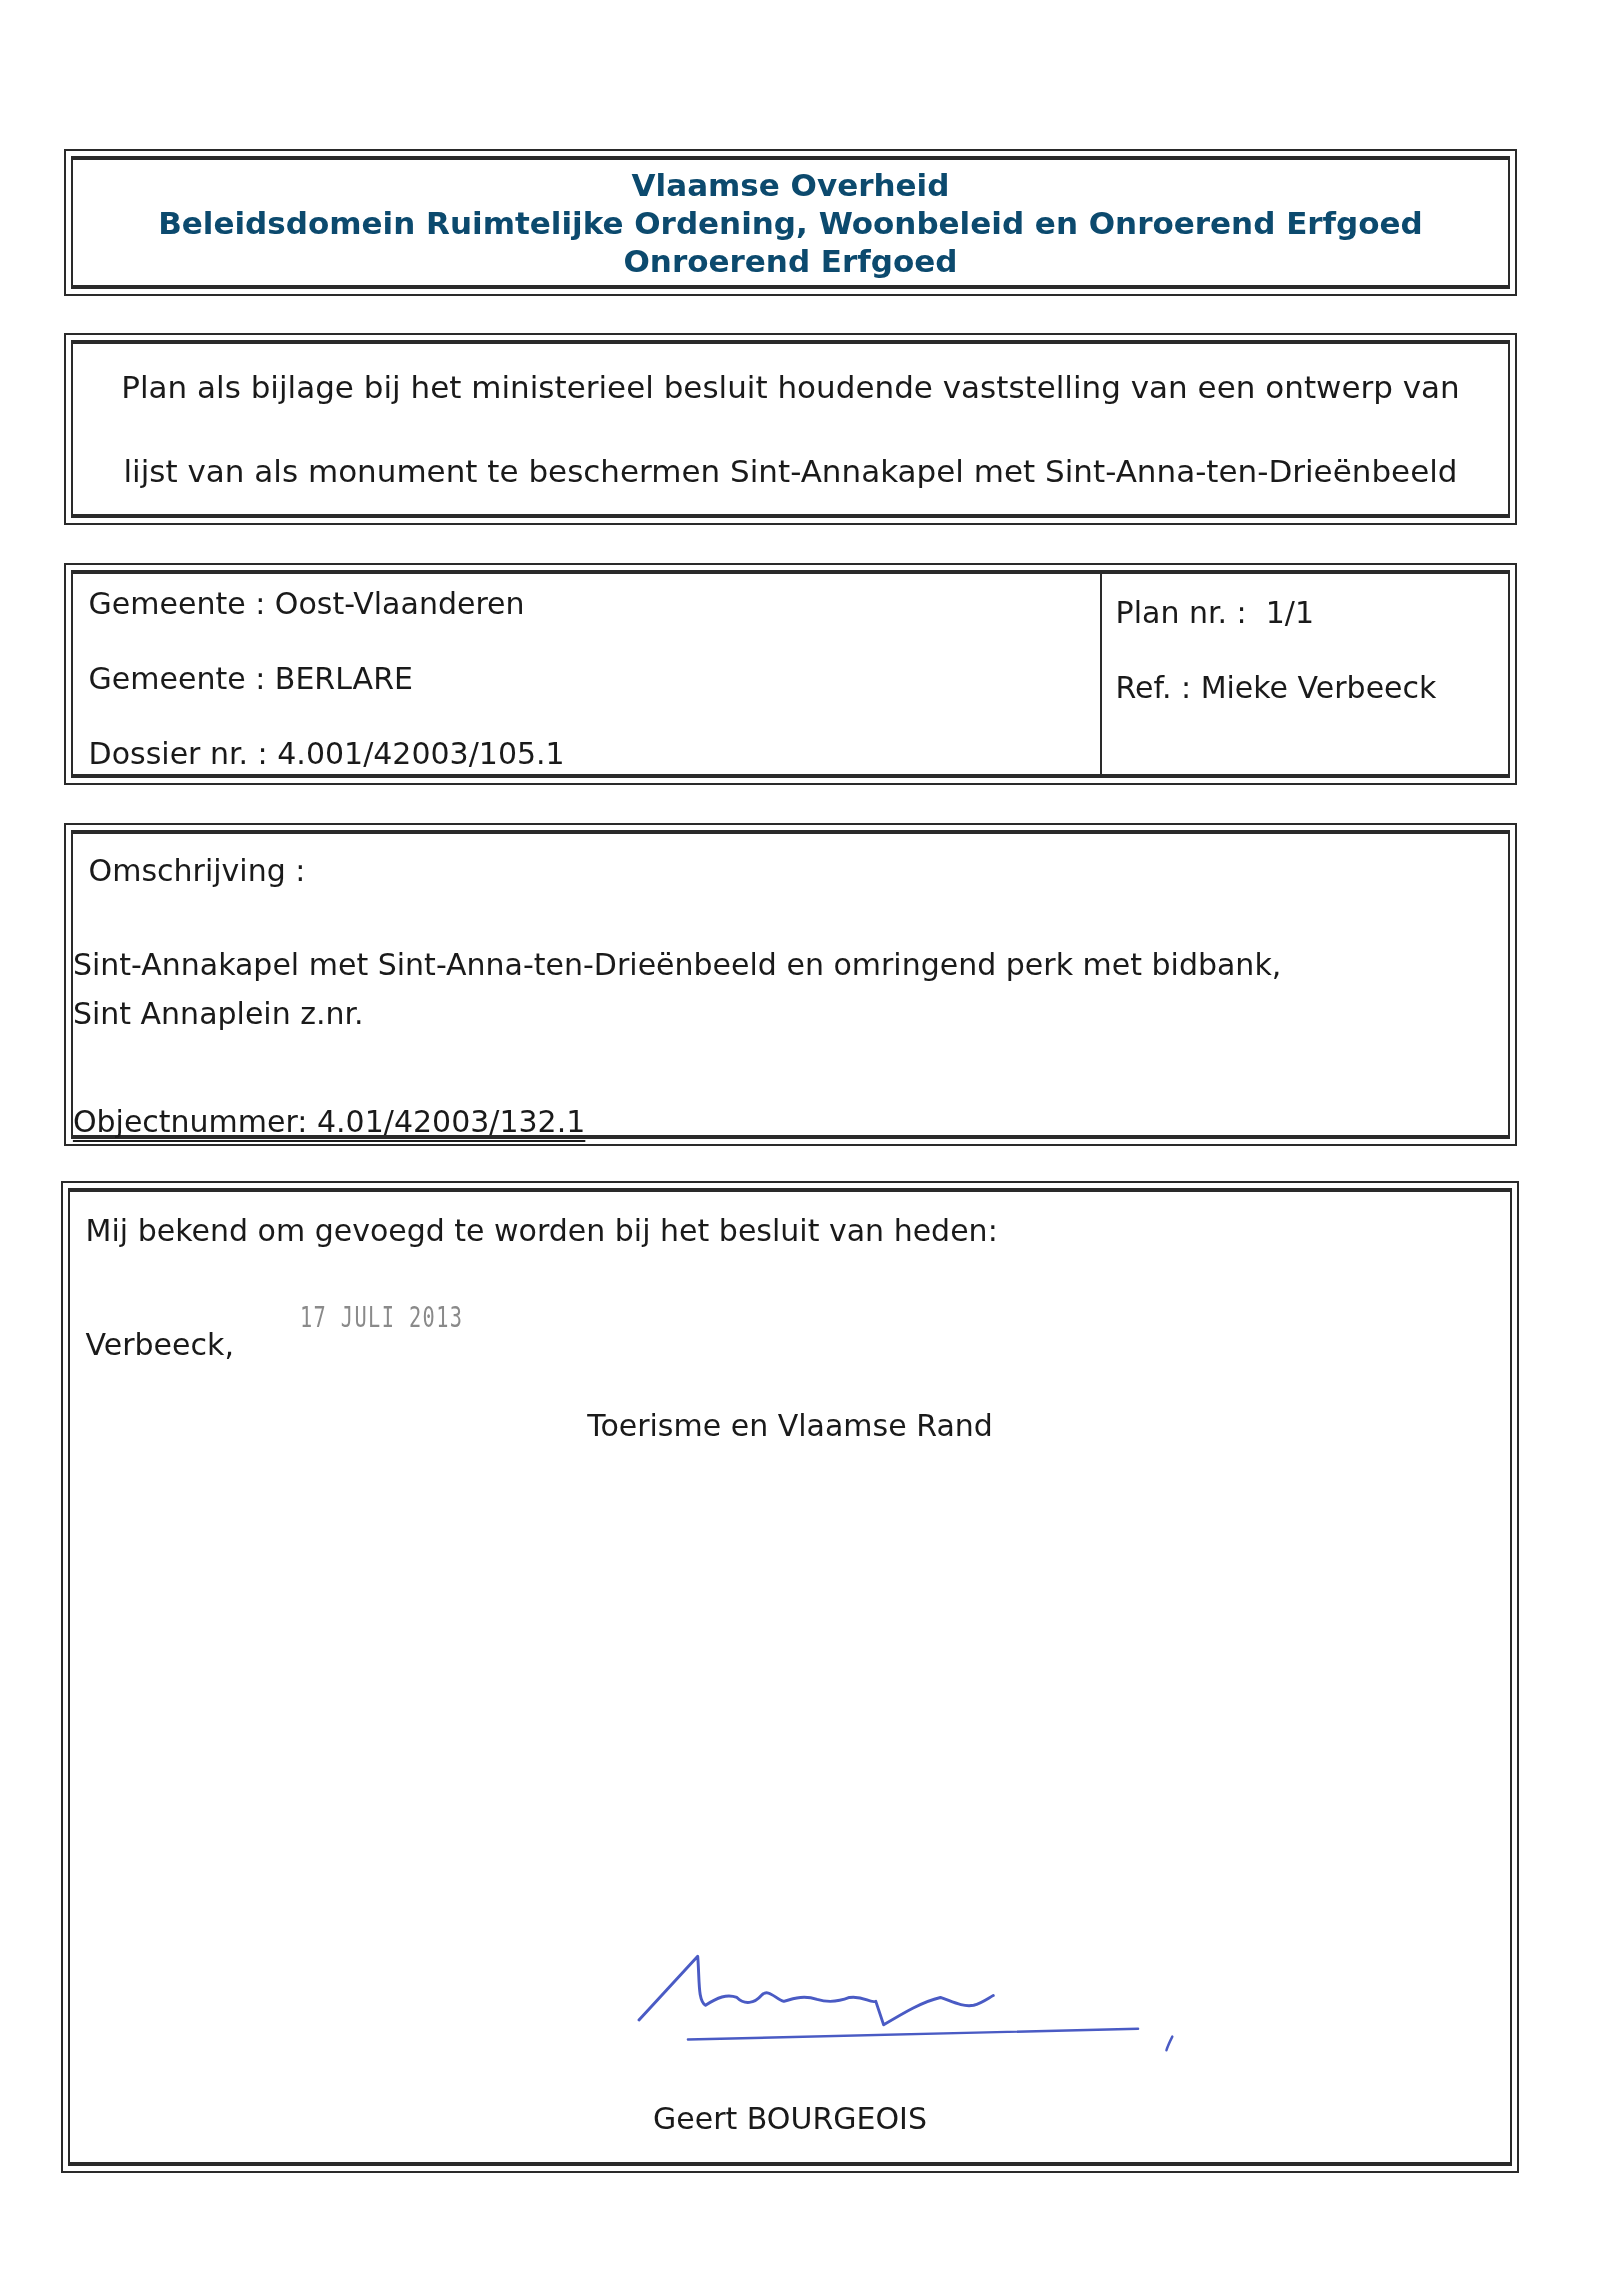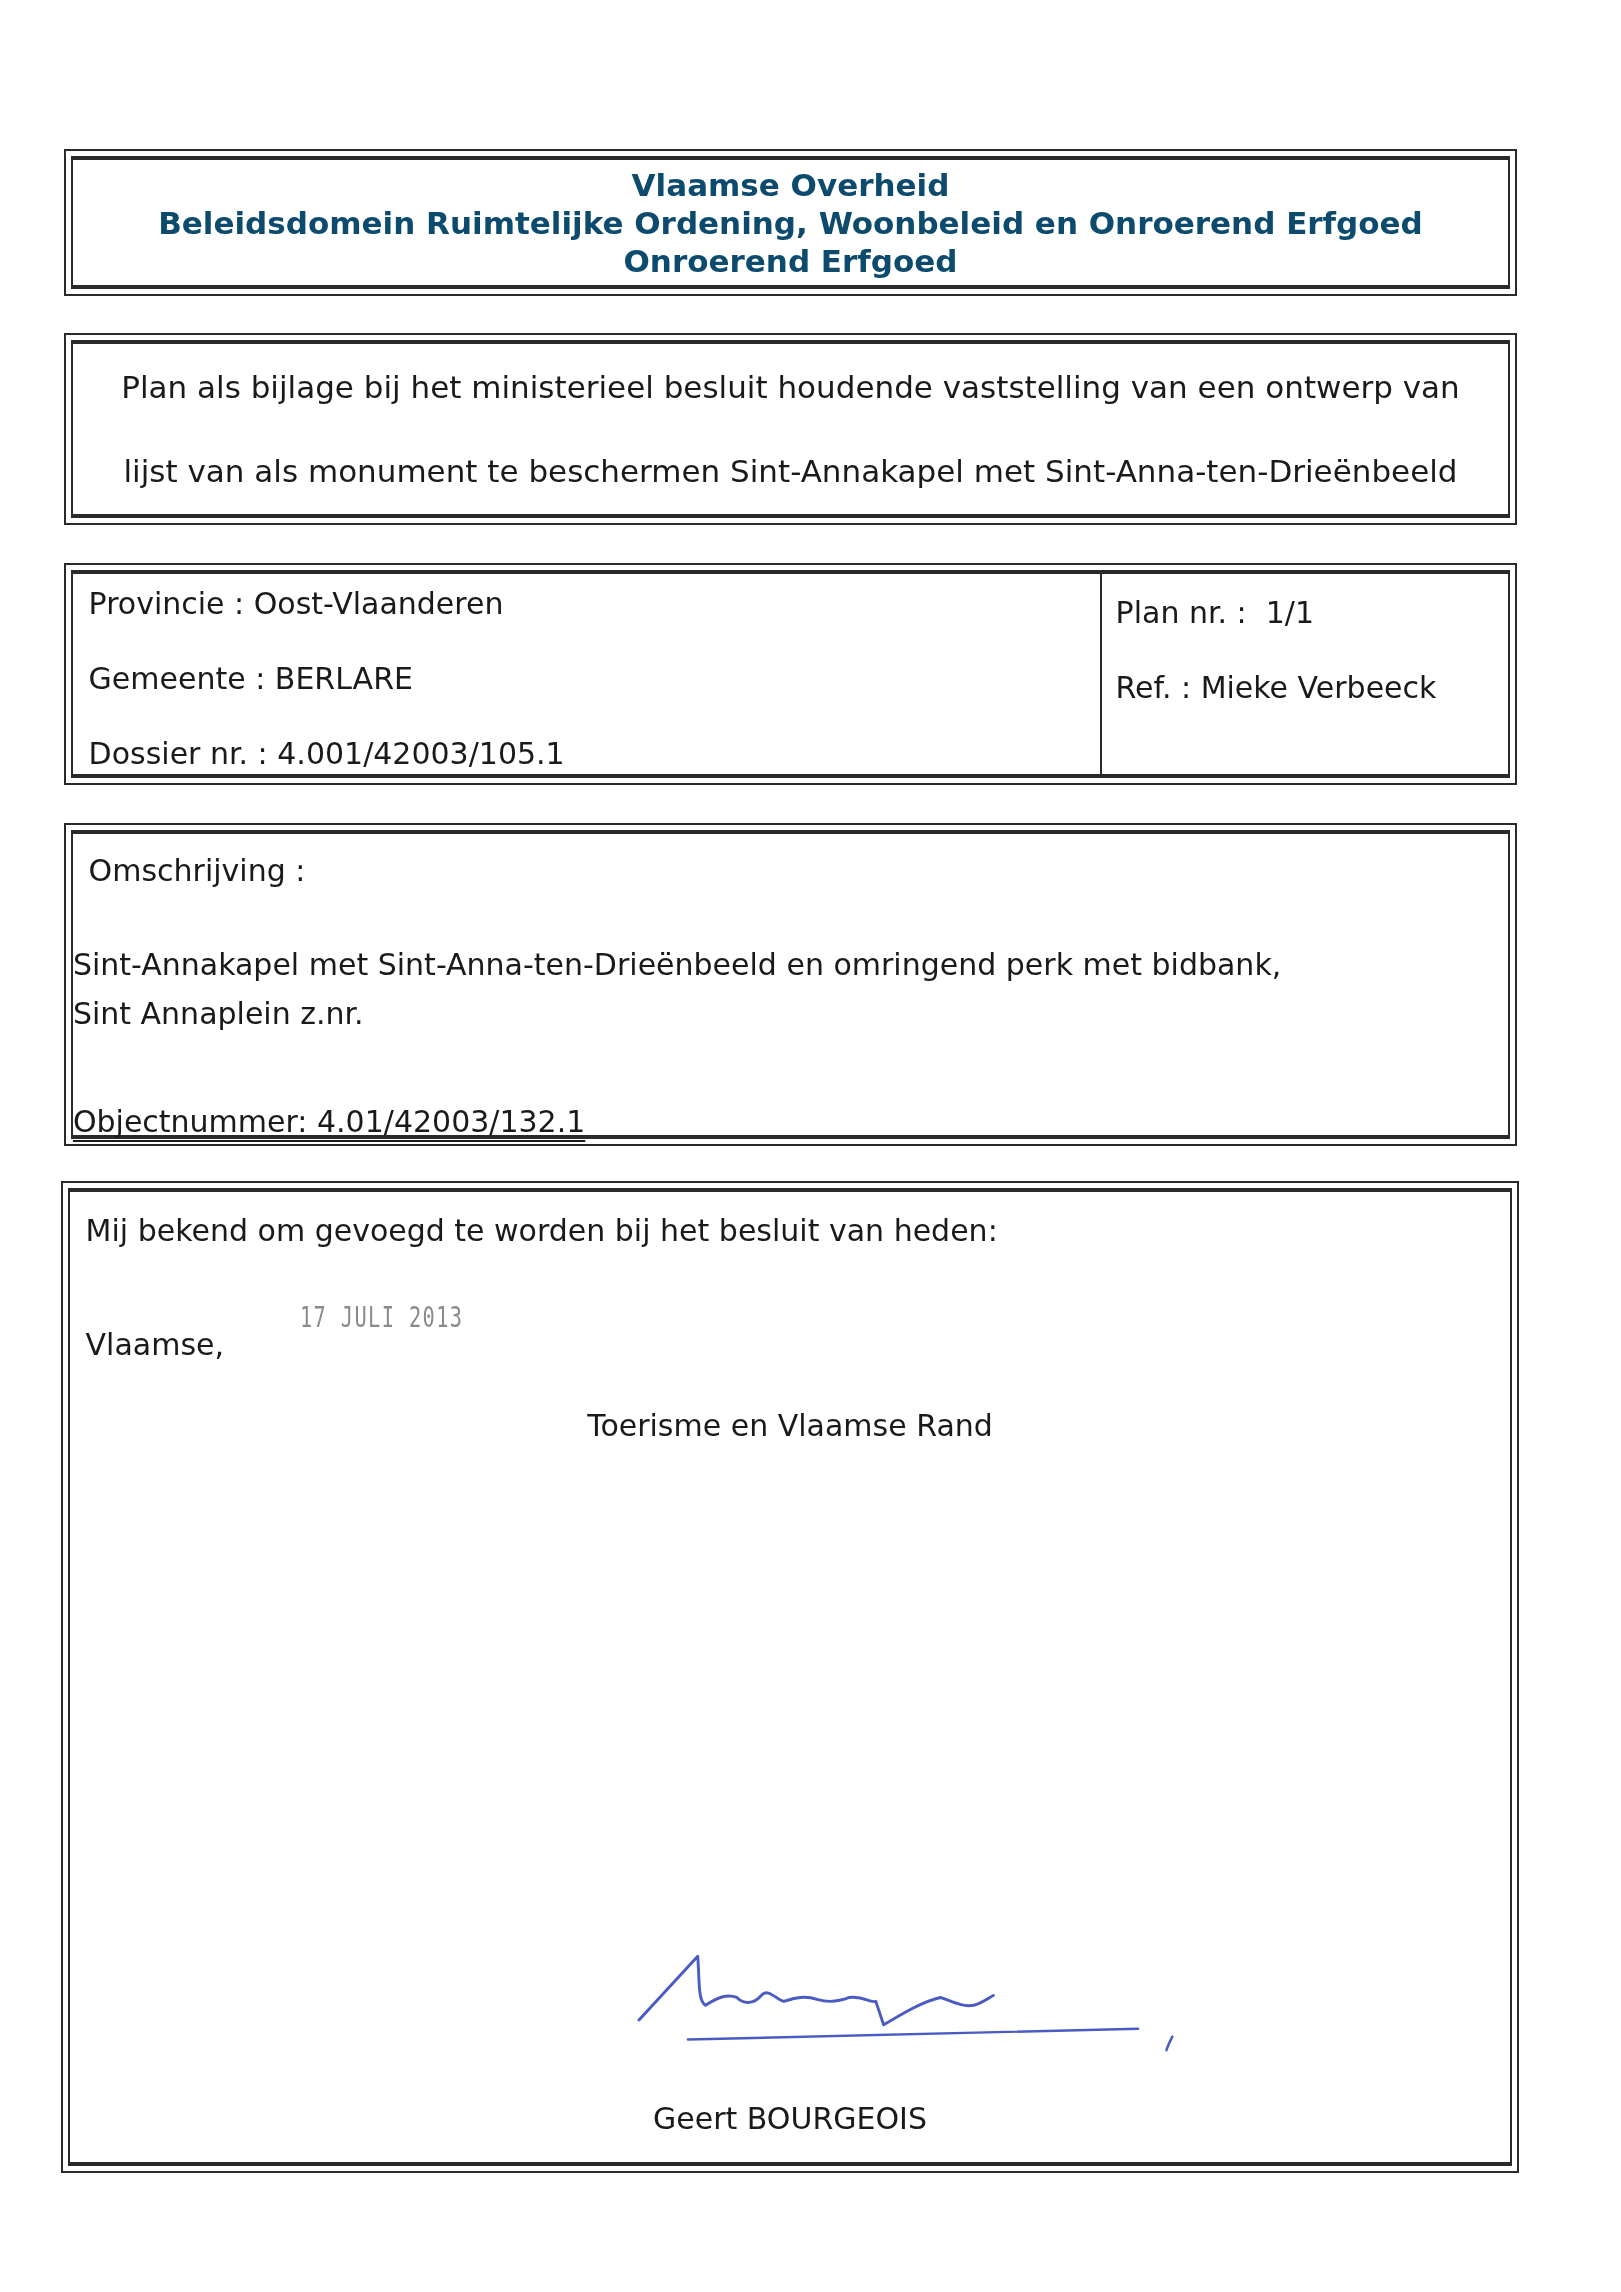--- a/index.html
+++ b/index.html
@@ -74,21 +74,21 @@
 <div class="frame" id="plan">
   <div class="inner">
     <div class="line">Plan als bijlage bij het ministerieel besluit houdende vaststelling van een ontwerp van</div>
     <div class="line">lijst van als monument te beschermen Sint-Annakapel met Sint-Anna-ten-Drieënbeeld</div>
   </div>
 </div>
 
 <div class="frame" id="info">
   <div class="inner">
     <div class="left">
-      <div class="row">Provincie : Oost-Vlaanderen</div>
+      <div class="row">Gemeente : Oost-Vlaanderen</div>
       <div class="row">Gemeente : BERLARE</div>
       <div class="row">Dossier nr. : 4.001/42003/105.1</div>
     </div>
     <div class="right">
       <div class="row" style="white-space:pre">Plan nr. :  1/1</div>
       <div class="row">Ref. : Mieke Verbeeck</div>
     </div>
   </div>
 </div>
 
@@ -98,21 +98,21 @@
     <div class="centered d1">Sint-Annakapel met Sint-Anna-ten-Drieënbeeld en omringend perk met bidbank,</div>
     <div class="centered d2">Sint Annaplein z.nr.</div>
     <div class="centered obj">Objectnummer: 4.01/42003/132.1</div>
   </div>
 </div>
 
 <div class="frame" id="sign">
   <div class="inner">
     <div class="intro">Mij bekend om gevoegd te worden bij het besluit van heden:</div>
     <div class="stamp">17 JULI 2013</div>
-    <div class="city">Vlaamse,</div>
+    <div class="city">Verbeeck,</div>
     <div class="centered t2">Toerisme en Vlaamse Rand</div>
     <svg class="signature" viewBox="0 0 580 140">
       <g id="sig-strokes" fill="none" stroke-linecap="round" stroke-linejoin="round" stroke="#4a5bc4">
         <path d="M10 95 L70 30 C72 55 70 75 78 80 C90 72 100 68 110 72 C118 80 128 78 135 70 C142 62 150 74 158 76 C170 72 180 70 192 74 C205 78 215 76 225 72 C240 70 245 78 252 76 L260 100 C280 88 300 76 318 72 C330 76 340 82 352 80 C360 78 368 72 372 70" stroke-width="3"></path>
         <path d="M60 115 C200 112 360 108 520 104" stroke-width="2.5"></path>
         <path d="M555 112 C552 118 550 122 549 126" stroke-width="2.5"></path>
       </g>
     </svg>
     <div class="centered name">Geert BOURGEOIS</div>
   </div>

